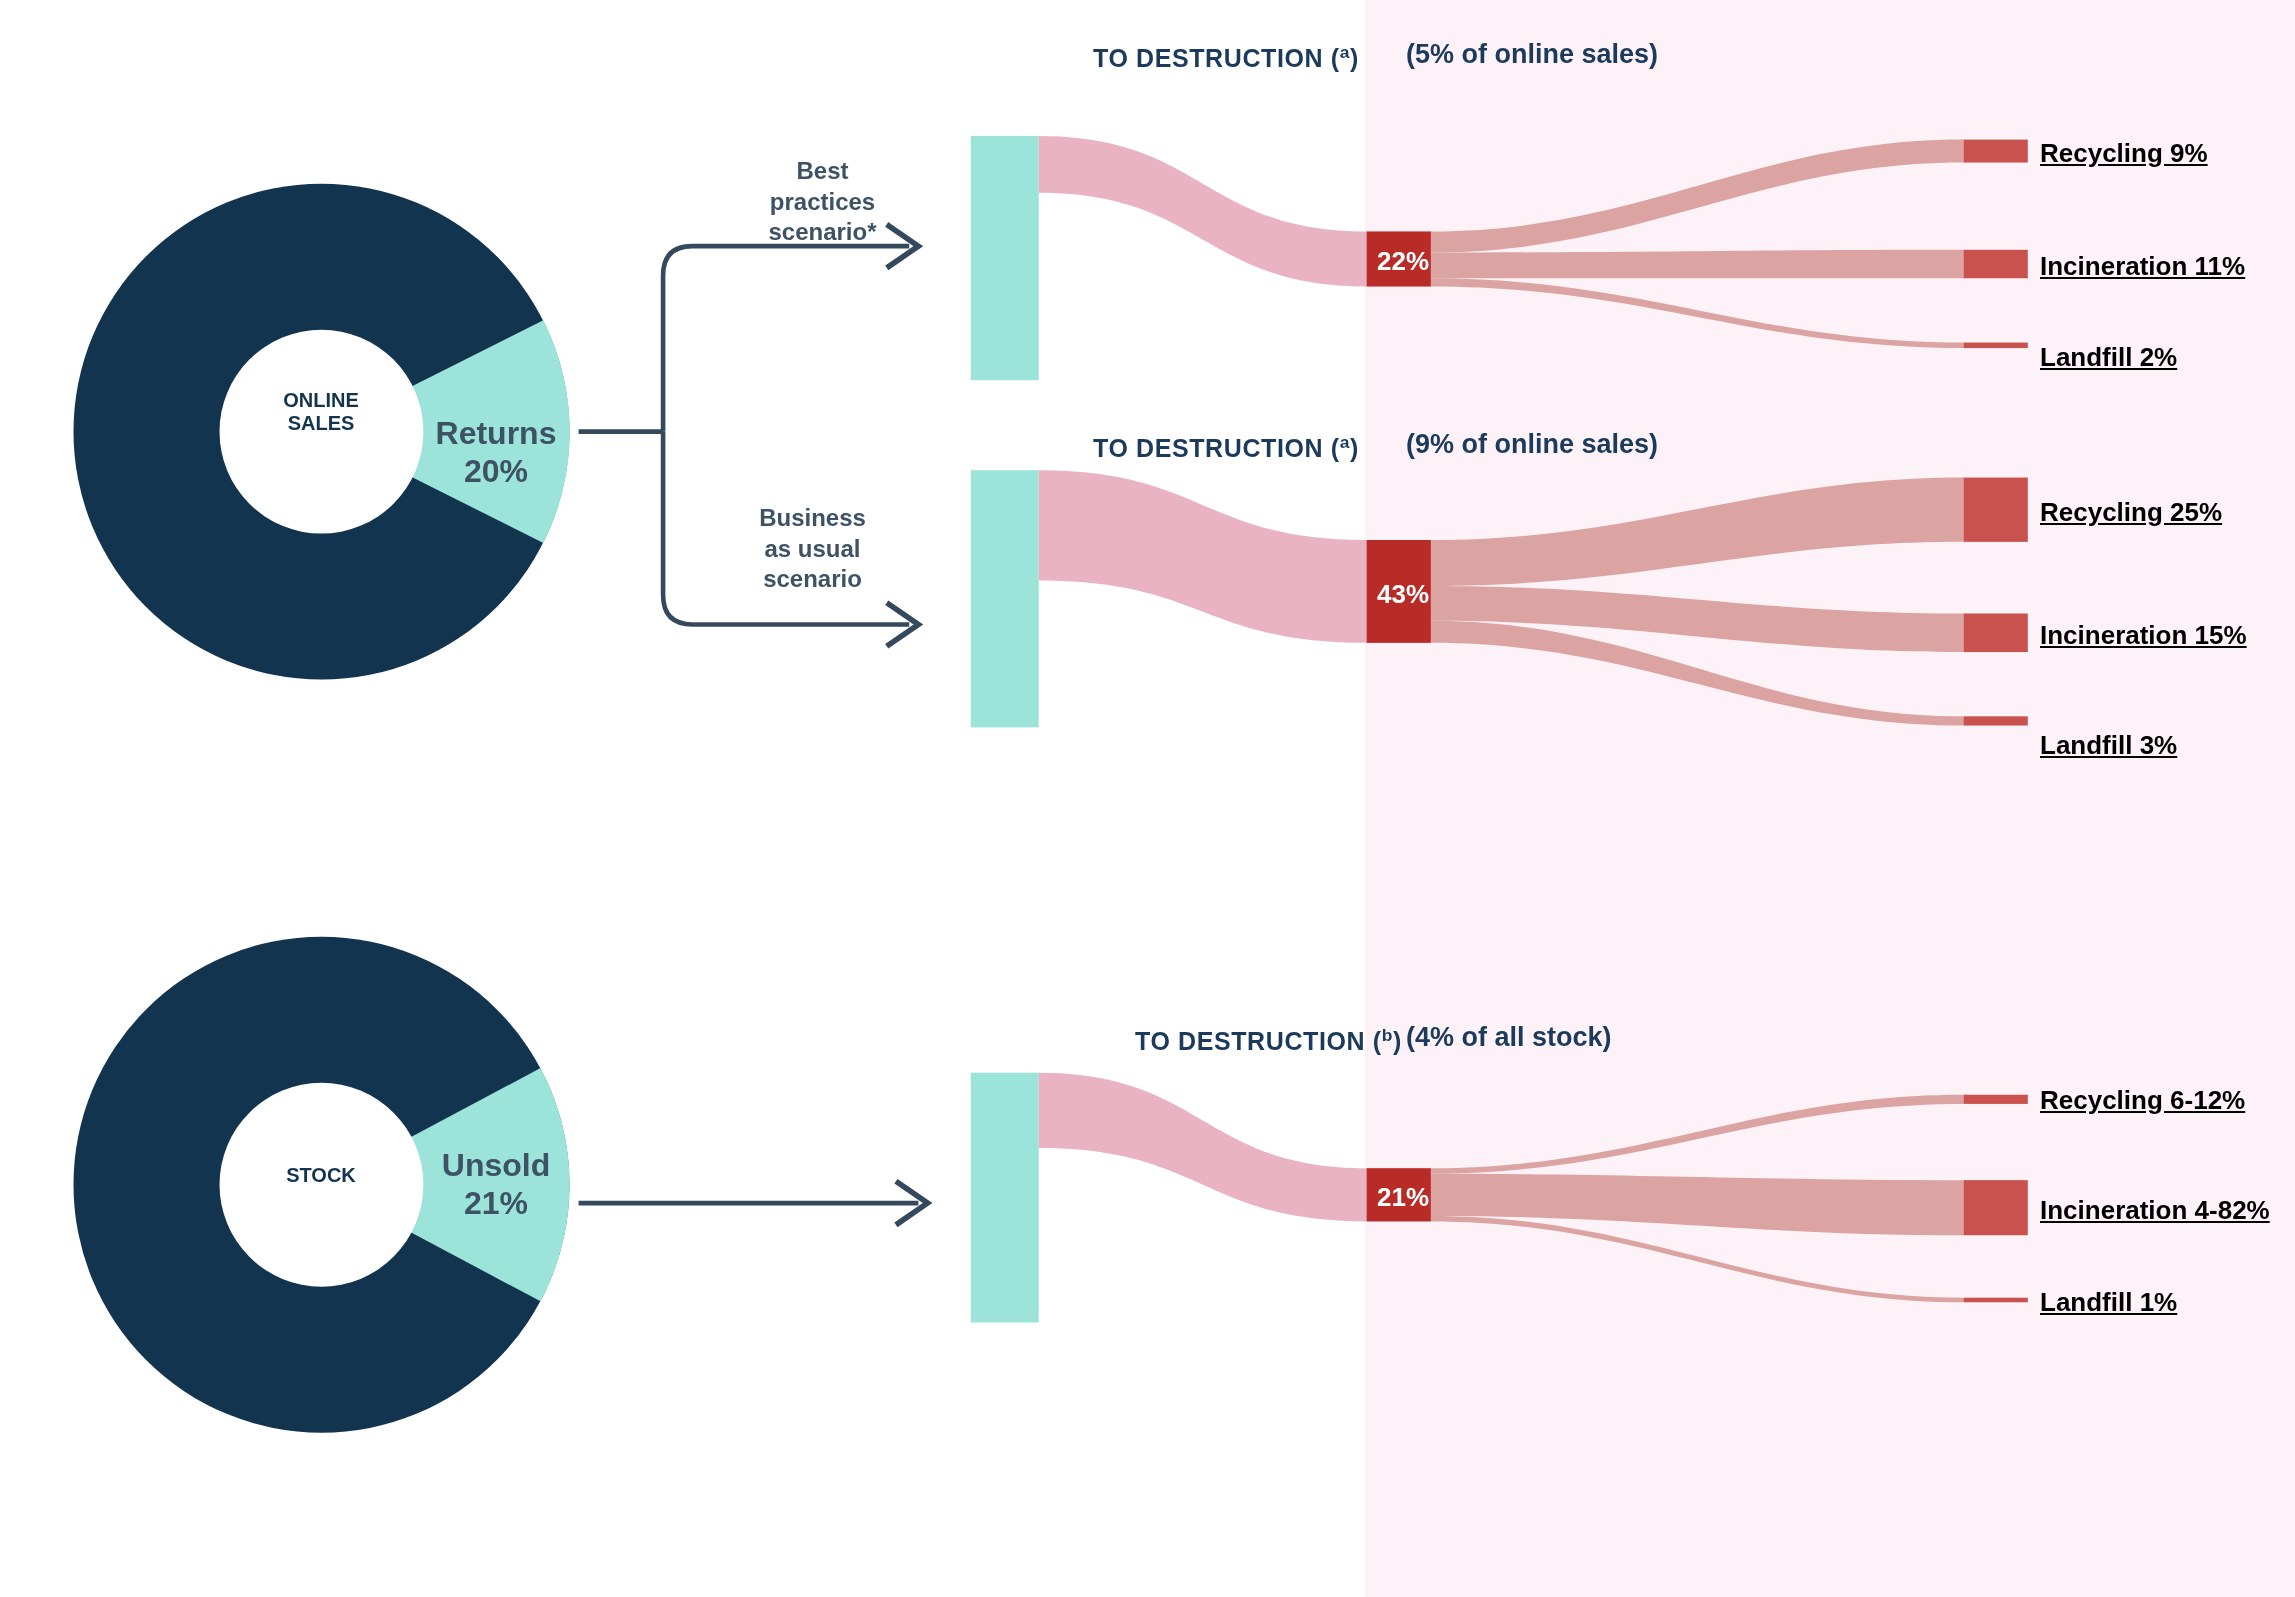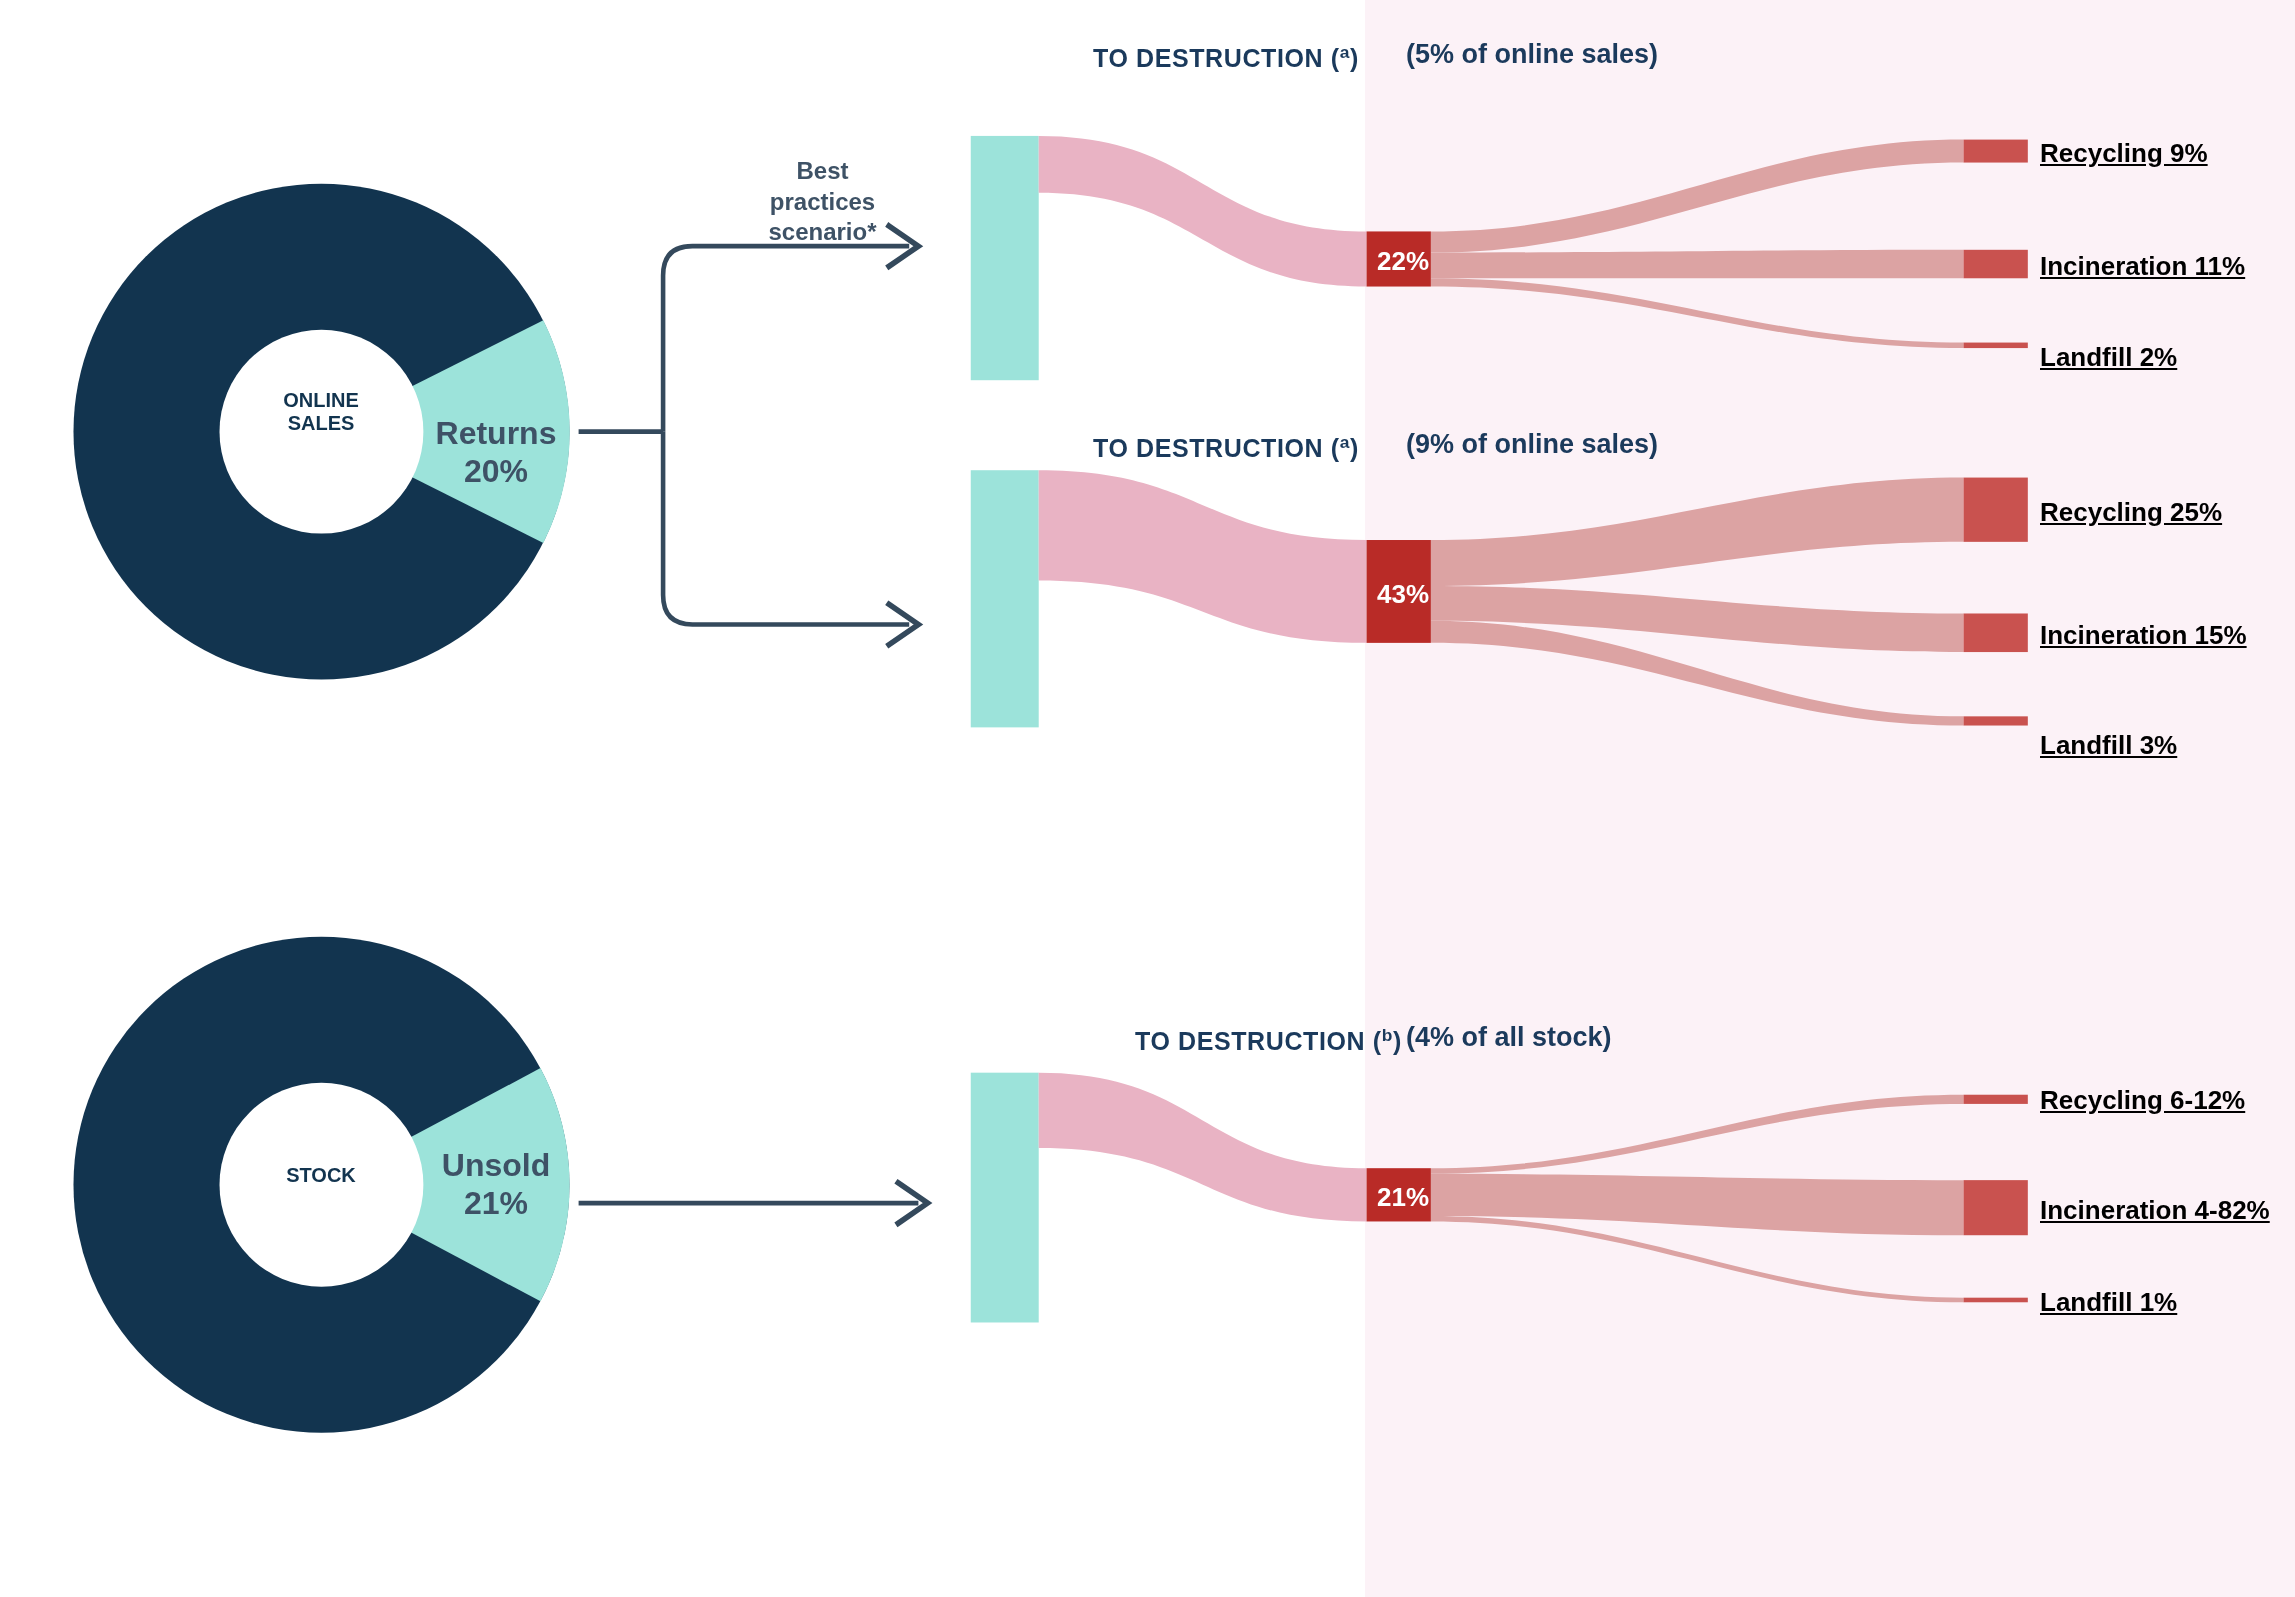--- a/index.html
+++ b/index.html
@@ -178,20 +178,23 @@
   <div class="seg-text" style="left:404px; top:393px; width:184px;margin-top:21px;">Returns
 20%</div>
 
   <div class="donut-center-text" style="left:211px; top:1164px; width:220px;">STOCK</div>
   <div class="seg-text" style="left:404px; top:1146px; width:184px;">Unsold
 21%</div>
 
   <div class="scenario-label" style="left:717px; top:156px; width:211px;">Best
 practices
 scenario*</div>
+  <div class="scenario-label" style="left:707px; top:503px; width:211px;">Business
+as usual
+scenario</div>
 
   <div class="hdr hdr-dest" style="left:1093px; top:42px;">
     <span>TO DESTRUCTION</span><span> (<span class="sup">a</span>)</span>
   </div>
   <div class="hdr hdr-share" style="left:1374px; top:39px;">(5% of online sales)</div>
 
   <div class="hdr hdr-dest" style="left:1093px; top:432px;">
     <span>TO DESTRUCTION</span><span> (<span class="sup">a</span>)</span>
   </div>
   <div class="hdr hdr-share" style="left:1374px; top:429px;">(9% of online sales)</div>

